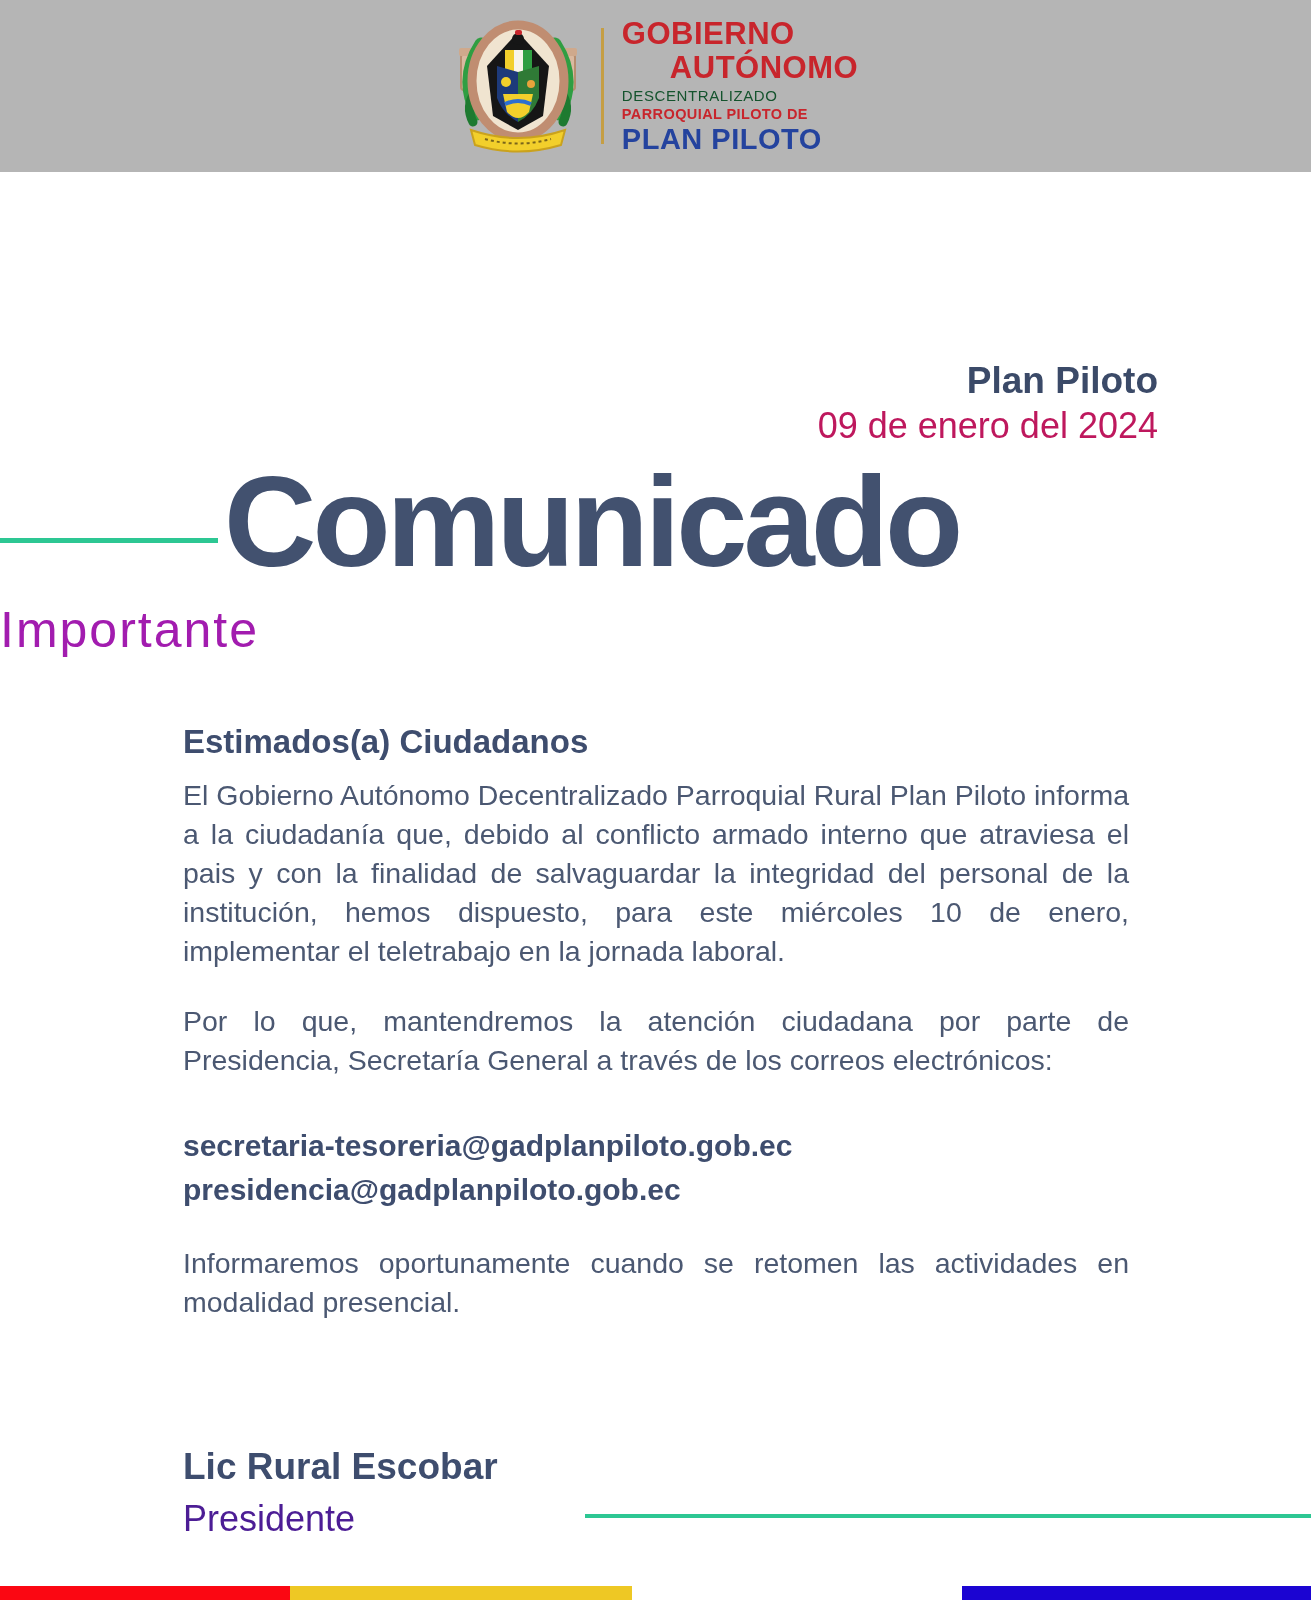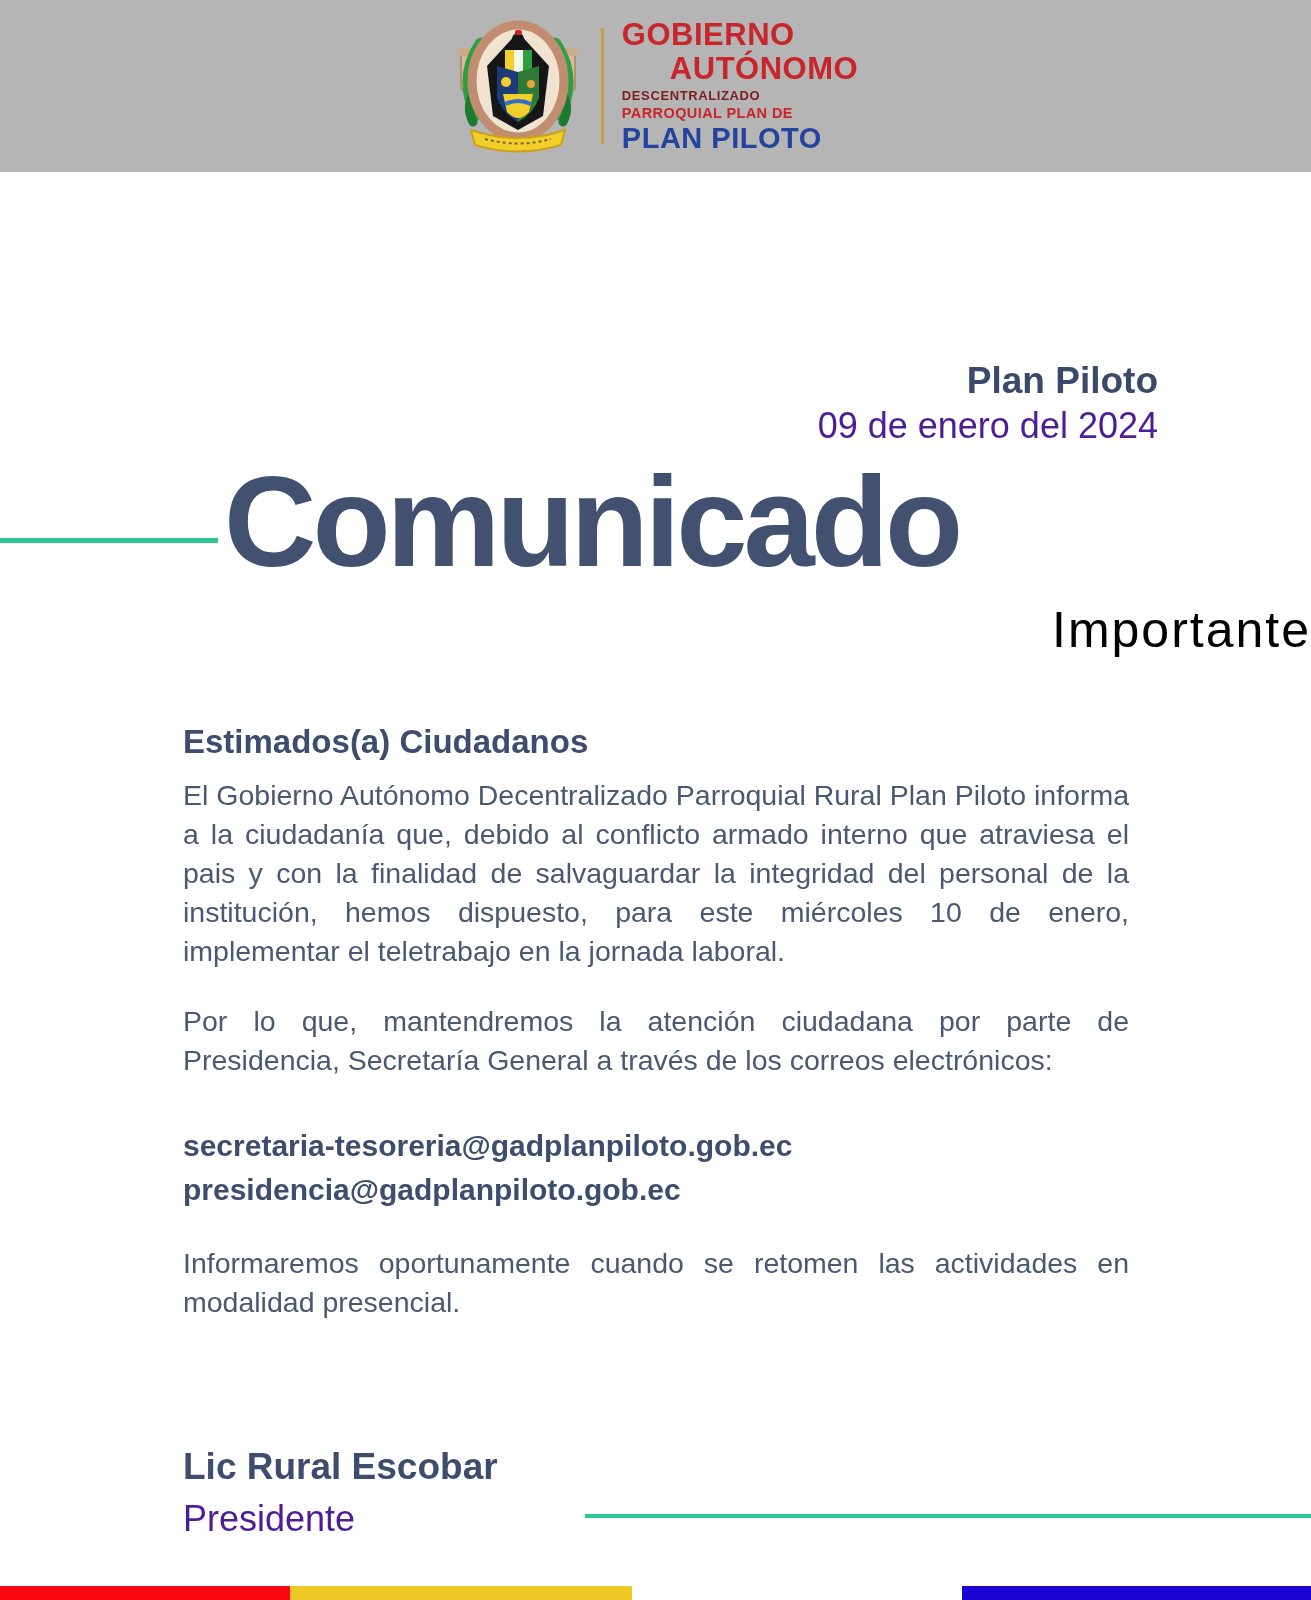--- a/index.html
+++ b/index.html
@@ -16,39 +16,39 @@
   .band{
     position:absolute;left:0;top:0;width:1311px;height:172px;
     background:#b5b5b5;
     display:flex;align-items:center;justify-content:center;gap:18px;
   }
   .crest{flex:0 0 auto;}
   .gold-divider{width:3px;height:116px;background:#c59e44;flex:0 0 auto;}
   .org{display:flex;flex-direction:column;justify-content:center;line-height:1;}
   .org-l1,.org-l2{color:#c8252c;font-size:31px;font-weight:700;letter-spacing:.5px;}
   .org-l2{margin-top:3px;margin-left:48px;}
-  .org-l3{color:#7f1d1d;font-size:13px;font-weight:700;margin-top:5px;letter-spacing:.6px;}
+  .org-l3{color:#14532d;font-size:15px;font-weight:400;margin-top:5px;letter-spacing:.6px;}
   .org-l4{color:#c8252c;font-size:14.5px;font-weight:700;margin-top:4px;letter-spacing:.4px;}
   .org-l5{color:#24439e;font-size:29px;font-weight:800;margin-top:3px;letter-spacing:.5px;}
 
   
   .dateline{position:absolute;top:362px;right:153px;text-align:right;line-height:1;}
   .place{color:#3b4a68;font-size:37px;font-weight:700;}
-  .date{color:#4c1d95;font-size:36px;margin-top:9px;font-weight:400;}
+  .date{color:#be185d;font-size:36px;margin-top:9px;font-weight:400;}
 
   
   .main-title{
     position:absolute;left:0;top:458px;width:1183px;
     text-align:center;color:#42516f;
     font-size:128px;font-weight:800;letter-spacing:-4px;line-height:1;
   }
   .title-rule{position:absolute;left:0;top:538px;width:218px;height:5px;background:#2dc793;}
   .subtitle{
     position:absolute;left:0;top:605px;width:1311px;
-    text-align:right;color:#000000;font-size:50px;font-weight:400;letter-spacing:2px;line-height:1;
+    text-align:left;color:#a21caf;font-size:50px;font-weight:400;letter-spacing:2px;line-height:1;
   }
 
   
   .bodycol{position:absolute;left:183px;top:708px;width:946px;color:#4b5872;}
   .greeting{font-size:33px;font-weight:700;color:#3e4d6e;margin:16px 0 16px 0;line-height:1.1;}
   .para{font-size:28.5px;line-height:39px;text-align:justify;text-align-last:left;margin:0;}
   .para-2{margin-top:31px;}
   .emails{margin-top:44px;font-weight:700;color:#3e4d6e;font-size:30px;line-height:44px;}
   .para-3{margin-top:32px;}
 
@@ -102,21 +102,21 @@
 
         <path d="M18,116 Q65,132 112,116 L108,131 Q65,144 22,131 Z" fill="#f2cf2b" stroke="#caa21d" stroke-width="2"></path>
         <path d="M32,125 Q65,134 98,125" stroke="#7a651a" stroke-width="2" fill="none" stroke-dasharray="3 3"></path>
       </svg>
     </span>
     <span class="gold-divider"></span>
     <span class="org">
       <span class="org-l1">GOBIERNO</span>
       <span class="org-l2">AUTÓNOMO</span>
       <span class="org-l3">DESCENTRALIZADO</span>
-      <span class="org-l4">PARROQUIAL PLAN DE</span>
+      <span class="org-l4">PARROQUIAL PILOTO DE</span>
       <span class="org-l5">PLAN PILOTO</span>
     </span>
   </div>
 
   <div class="dateline">
     <div class="place">Plan Piloto</div>
     <div class="date">09 de enero del 2024</div>
   </div>
 
   <div class="title-rule"></div>

